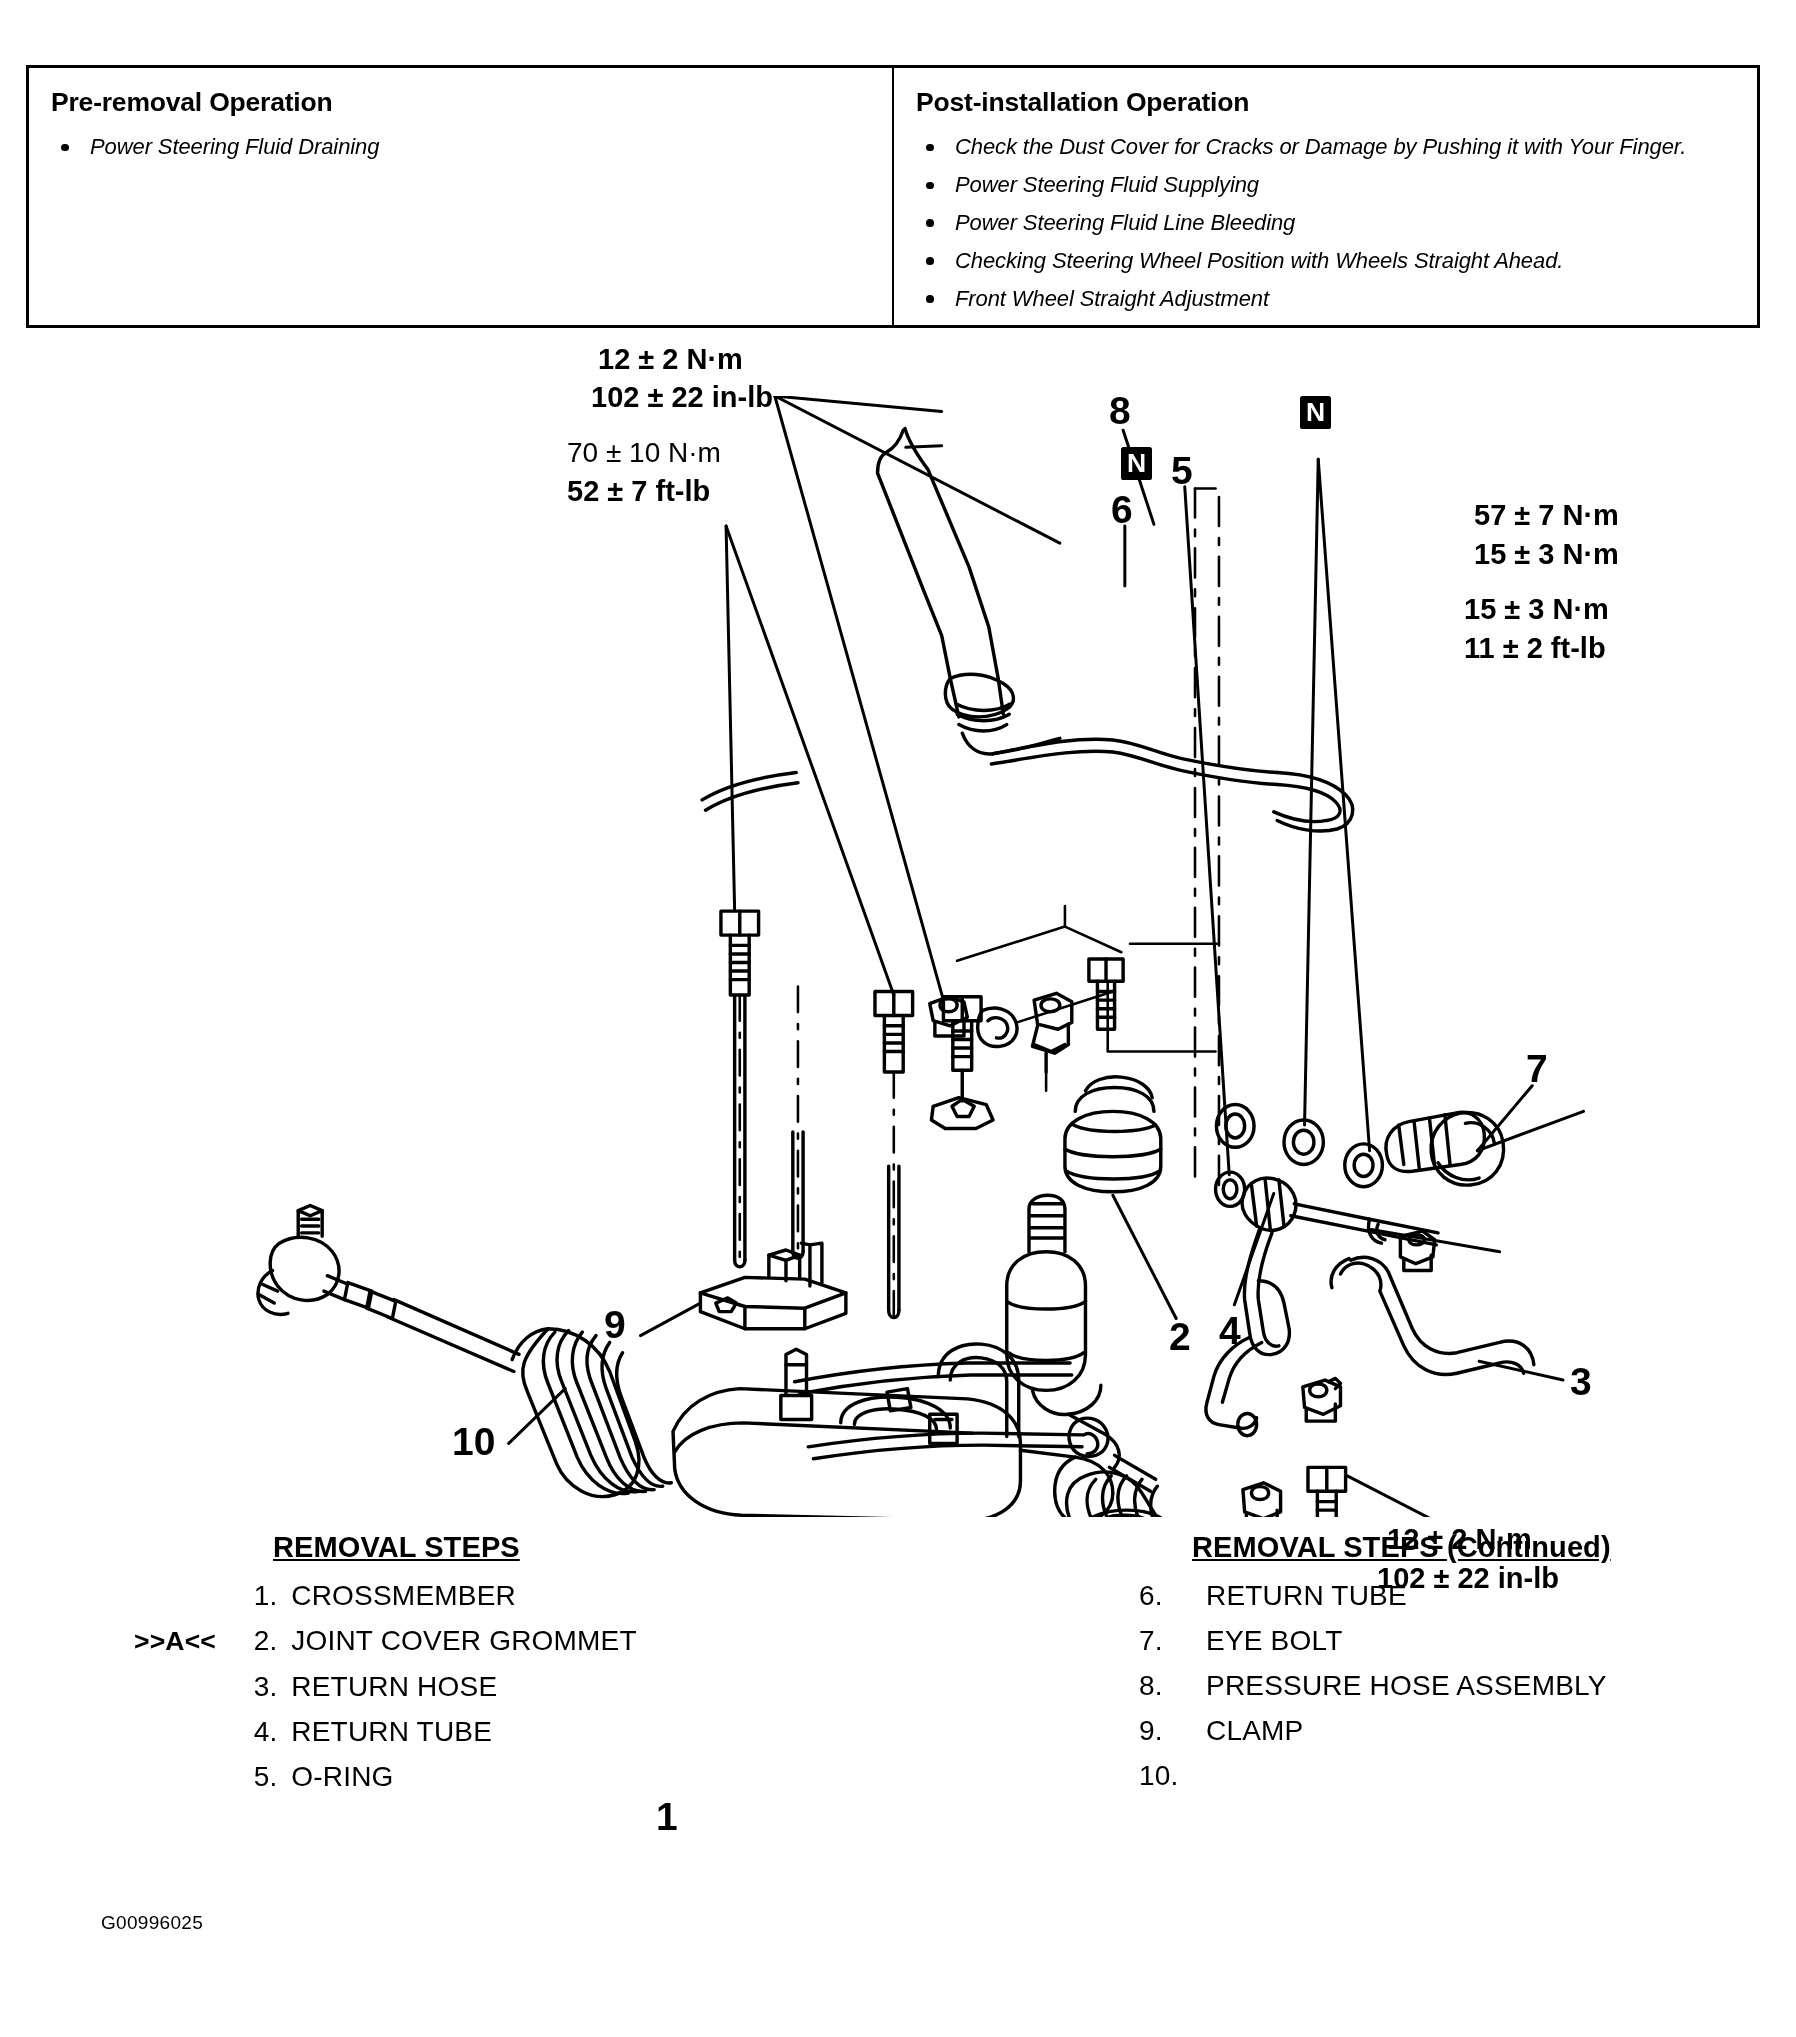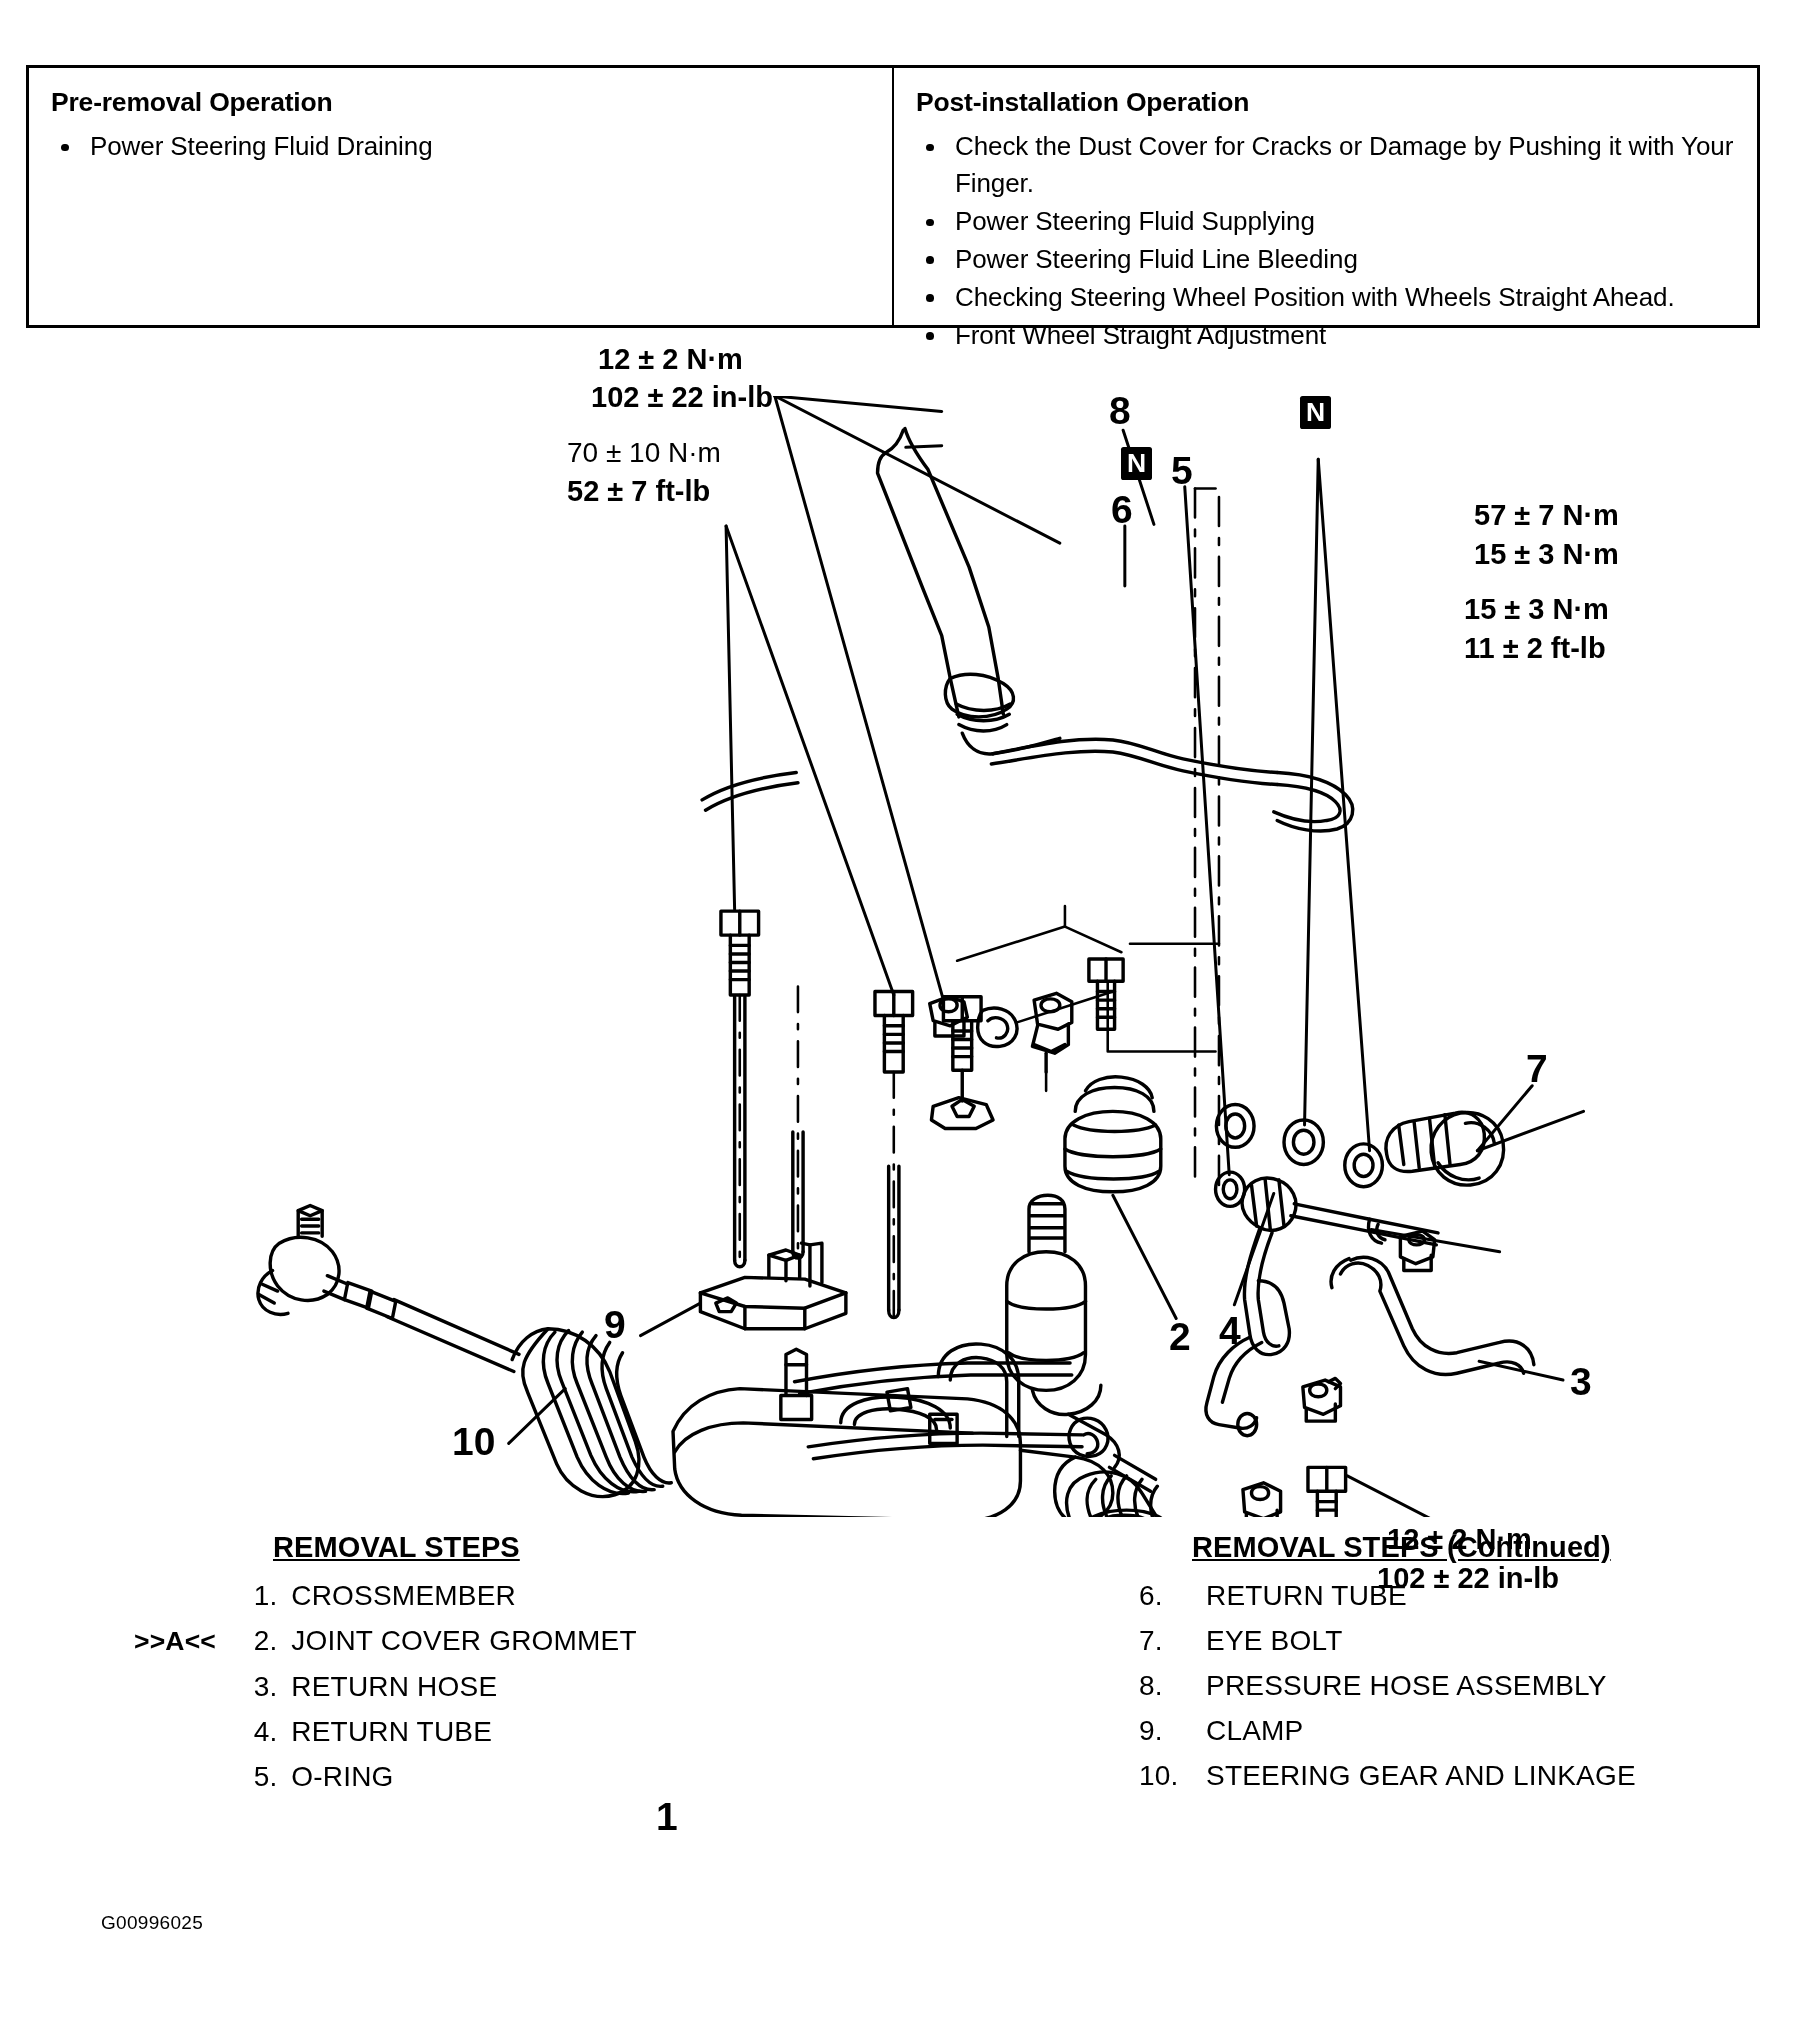--- a/index.html
+++ b/index.html
@@ -38,24 +38,25 @@
   .ops-title {
     font-size: 26.5px;
     font-weight: bold;
     letter-spacing: -0.2px;
     margin-bottom: 10.3px;
   }
   .ops-list { list-style: none; margin: 0; padding: 0; }
   .ops-list li {
     position: relative;
     padding-left: 39px;
-    font-size: 26px;
+    font-size: 22px;
     line-height: 37px;
     letter-spacing: -0.1px;
     margin-bottom: 0.9px;
+    font-style: italic;
   }
   .ops-list li .bullet {
     position: absolute;
     left: 10.3px;
     top: 15.4px;
     width: 7.7px;
     height: 7.7px;
     border-radius: 50%;
     background: #000;
   }
@@ -732,20 +733,19 @@
       <span class="step-label">PRESSURE HOSE ASSEMBLY</span>
     </div>
 
     <div class="step-row">
       <span class="step-num">9.</span>
       <span class="step-label">CLAMP</span>
     </div>
 
     <div class="step-row">
       <span class="step-num">10.</span>
-      <span class="step-label">STEERING GEAR AND LINKAGE</span>
     </div>
 
   </div>
 </div>
 
 <div id="figure-id">G00996025</div>
 
 
 </body></html>

